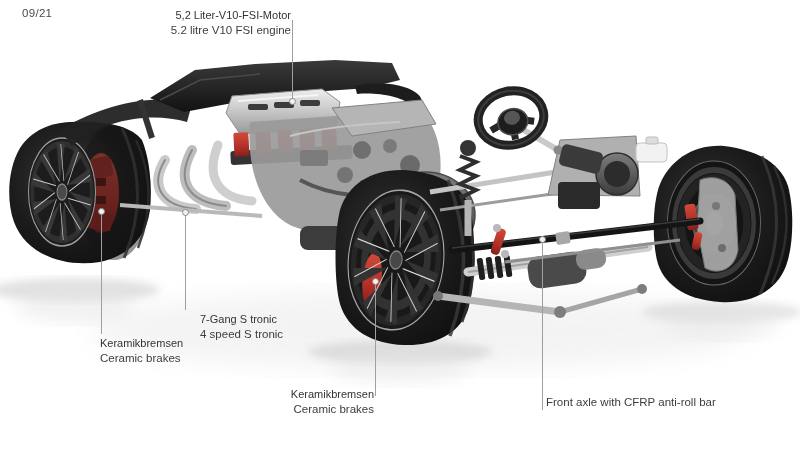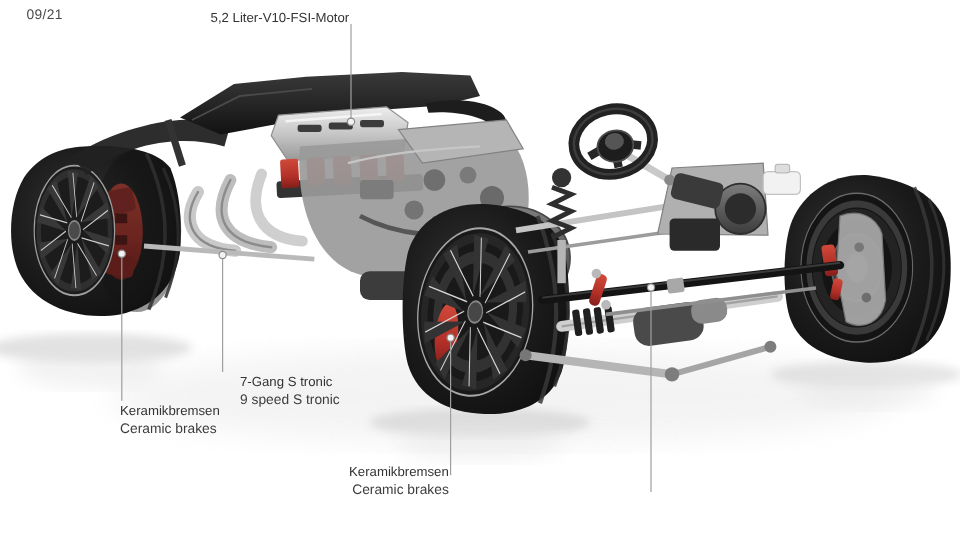--- a/index.html
+++ b/index.html
@@ -273,43 +273,45 @@
         <ellipse cx="512" cy="122" rx="15" ry="13" fill="#1d1d1d" stroke="#4d4d4d" stroke-width="1.5"></ellipse>
         <ellipse cx="512" cy="118" rx="8" ry="7" fill="#555555"></ellipse>
       </g>
     </g>
   </svg>
 
   <div class="datecode">09/21</div>
 
   <div class="callout align-right" style="right:509px;top:8px;">
     <div class="de">5,2 Liter-V10-FSI-Motor</div>
+    <div class="en">5.2 litre V10 FSI engine</div>
   </div>
   <div class="leader" style="left:292px;top:20px;height:81px;"></div>
   <div class="dot" style="left:289px;top:98px;"></div>
 
   <div class="callout" style="left:100px;top:336px;">
     <div class="de">Keramikbremsen</div>
     <div class="en">Ceramic brakes</div>
   </div>
   <div class="leader" style="left:101px;top:213px;height:121px;"></div>
   <div class="dot" style="left:98px;top:208px;"></div>
 
   <div class="callout" style="left:200px;top:312px;">
     <div class="de">7-Gang S tronic</div>
-    <div class="en">9 speed S tronic</div>
+    <div class="en">4 speed S tronic</div>
   </div>
   <div class="leader" style="left:185px;top:213px;height:97px;"></div>
   <div class="dot" style="left:182px;top:209px;"></div>
 
   <div class="callout align-right" style="right:426px;top:387px;">
     <div class="de">Keramikbremsen</div>
     <div class="en">Ceramic brakes</div>
   </div>
   <div class="leader" style="left:375px;top:283px;height:113px;"></div>
   <div class="dot" style="left:372px;top:278px;"></div>
 
   <div class="callout" style="left:546px;top:395px;">
+    <div class="en">Front axle with CFRP anti-roll bar</div>
   </div>
   <div class="leader" style="left:542px;top:242px;height:168px;"></div>
   <div class="dot" style="left:539px;top:236px;"></div>
 
 </div>
 
 </body></html>

